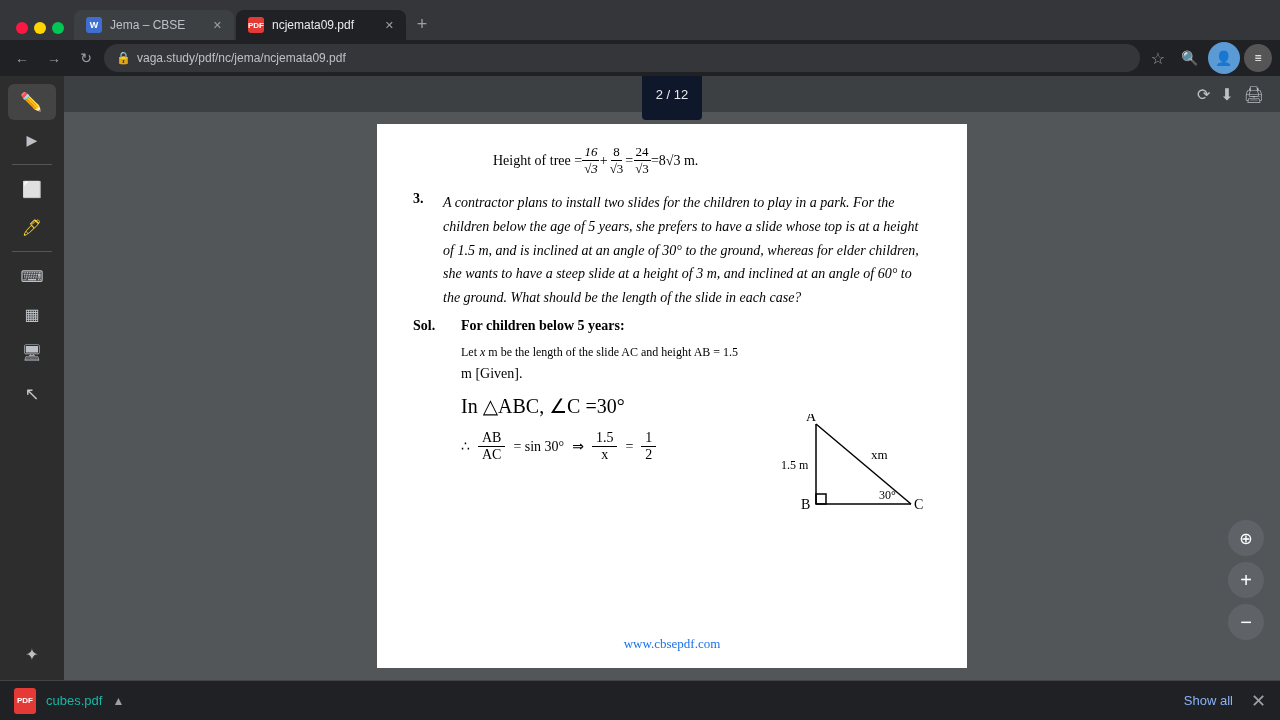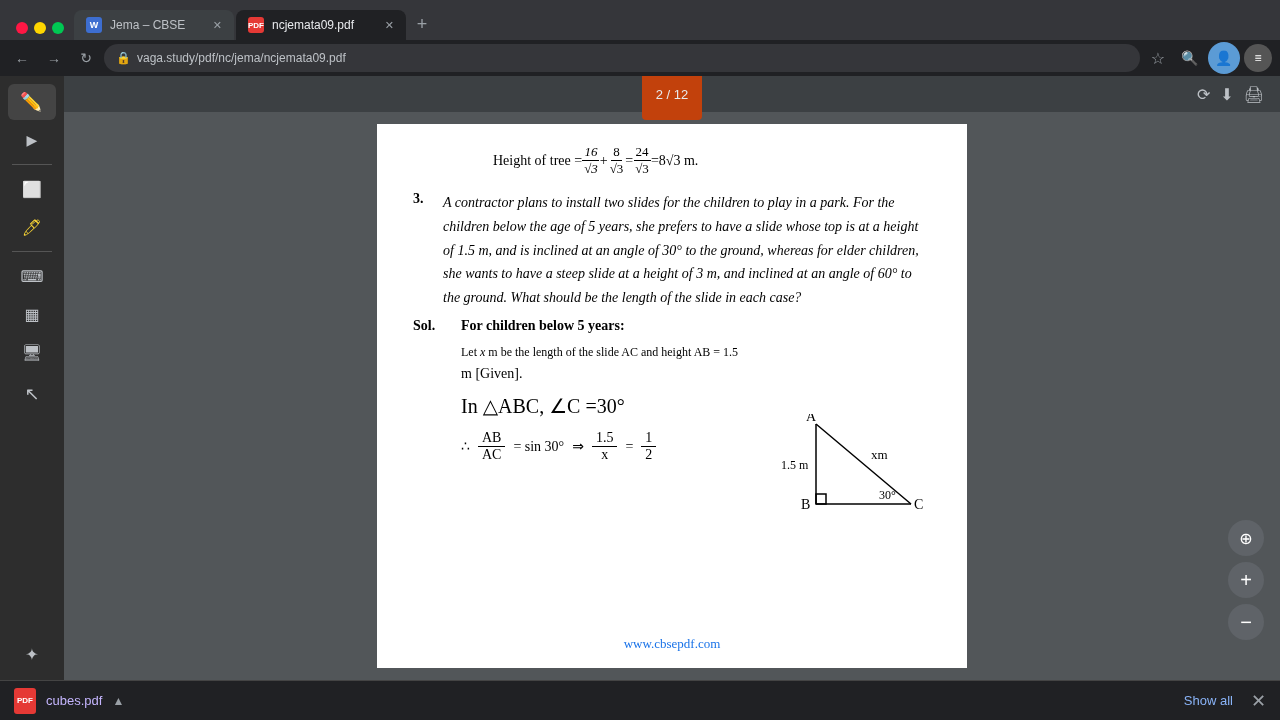--- a/index.html
+++ b/index.html
@@ -77,21 +77,21 @@
 
     <div style="width:48px;height:36px;border-radius:6px;display:flex;align-items:center;justify-content:center;cursor:pointer;color:#bdc1c6;font-size:18px;margin-top:4px;">↖</div>
 
     <div style="width:48px;height:36px;border-radius:6px;display:flex;align-items:center;justify-content:center;cursor:pointer;color:#bdc1c6;font-size:16px;margin-top:auto;">✦</div>
   </div>
 
   <div style="position:absolute;left:64px;top:76px;right:0;bottom:40px;background:#525659;display:flex;flex-direction:column;overflow:hidden;">
 
     <div style="width:100%;height:36px;background:#3c4043;display:flex;align-items:center;padding:0 16px;">
       <div style="flex:1;"></div>
-      <div style="background:#c2410c;color:#e8eaed;font-size:13px;padding:18px 14px;border-radius:4px;">2 / 12</div>
+      <div style="background:#0f172a;color:#e8eaed;font-size:13px;padding:18px 14px;border-radius:4px;">2 / 12</div>
       <div style="flex:1;display:flex;justify-content:flex-end;gap:10px;align-items:center;">
         <span style="color:#bdc1c6;font-size:16px;cursor:pointer;">⟳</span>
         <span style="color:#bdc1c6;font-size:16px;cursor:pointer;">⬇</span>
         <span style="color:#bdc1c6;font-size:16px;cursor:pointer;">🖨</span>
       </div>
     </div>
 
     <div style="flex:1;overflow:hidden;display:flex;justify-content:center;padding:12px 0;">
       <div style="background:white;width:590px;padding:20px 36px;font-family:'Times New Roman',serif;font-size:14px;position:relative;">
 
@@ -181,20 +181,20 @@
   </div>
 
   <div style="position:absolute;right:16px;bottom:80px;display:flex;flex-direction:column;gap:6px;">
     <button style="width:36px;height:36px;background:#5f6368;border-radius:50%;display:flex;align-items:center;justify-content:center;color:white;font-size:16px;cursor:pointer;border:none;">⊕</button>
     <button style="width:36px;height:36px;background:#5f6368;border-radius:50%;display:flex;align-items:center;justify-content:center;color:white;font-size:20px;cursor:pointer;border:none;">+</button>
     <button style="width:36px;height:36px;background:#5f6368;border-radius:50%;display:flex;align-items:center;justify-content:center;color:white;font-size:20px;cursor:pointer;border:none;">−</button>
   </div>
 
   <div style="position:absolute;bottom:0;left:0;right:0;height:40px;background:#202124;border-top:1px solid #444;display:flex;align-items:center;padding:0 14px;gap:10px;">
     <div style="width:22px;height:26px;background:#e53935;border-radius:3px;display:flex;align-items:center;justify-content:center;font-size:8px;color:white;font-weight:bold;">PDF</div>
-    <span style="color:#c4b5fd;font-size:13px;cursor:pointer;">cubes.pdf</span>
+    <span style="color:#14b8a6;font-size:13px;cursor:pointer;">cubes.pdf</span>
     <span style="color:#9aa0a6;font-size:12px;">▲</span>
     <span style="flex:1;"></span>
     <span style="color:#8ab4f8;font-size:13px;cursor:pointer;">Show all</span>
     <span style="color:#9aa0a6;font-size:18px;cursor:pointer;margin-left:8px;">✕</span>
   </div>
 
 </div>
 
 </body></html>

